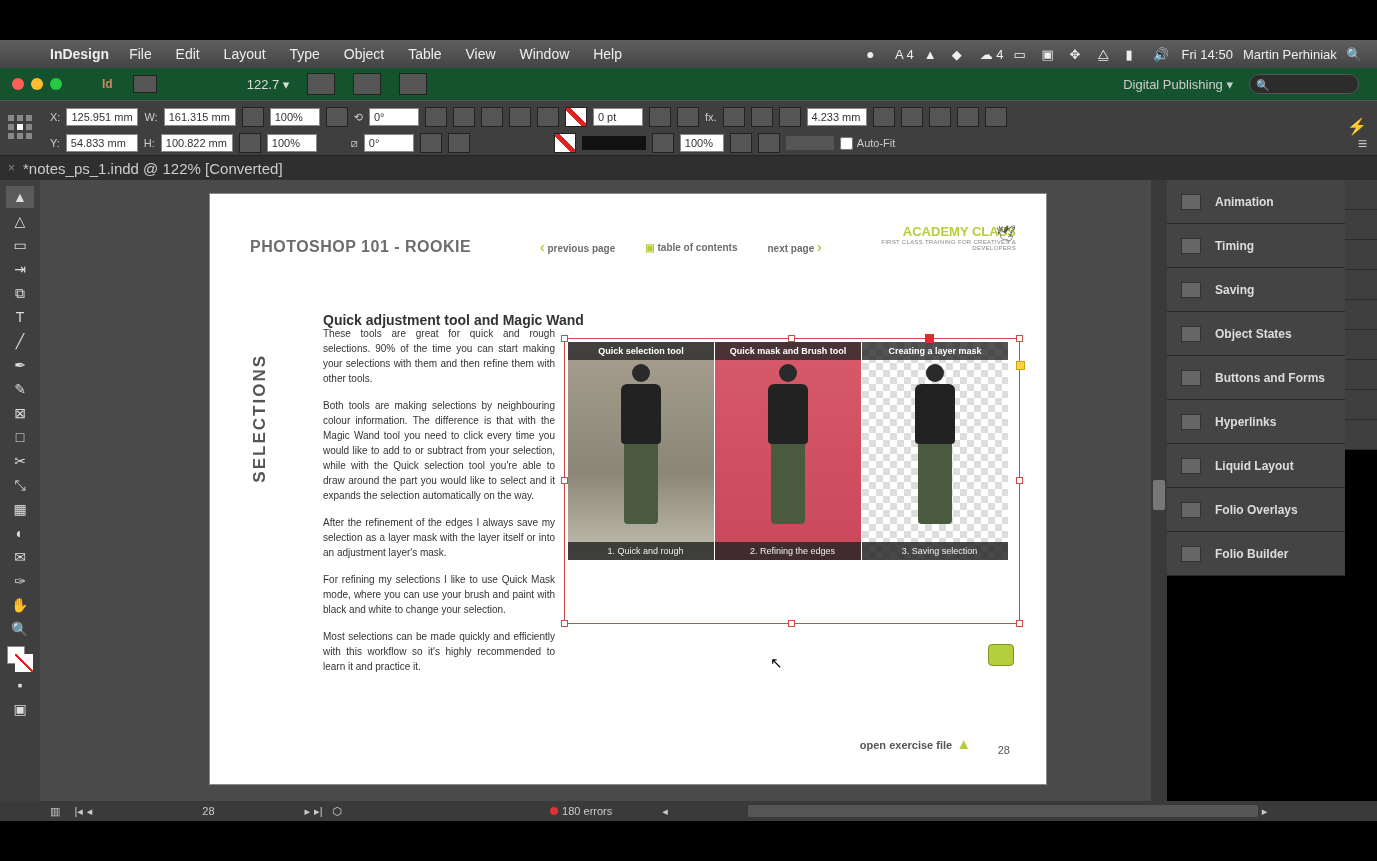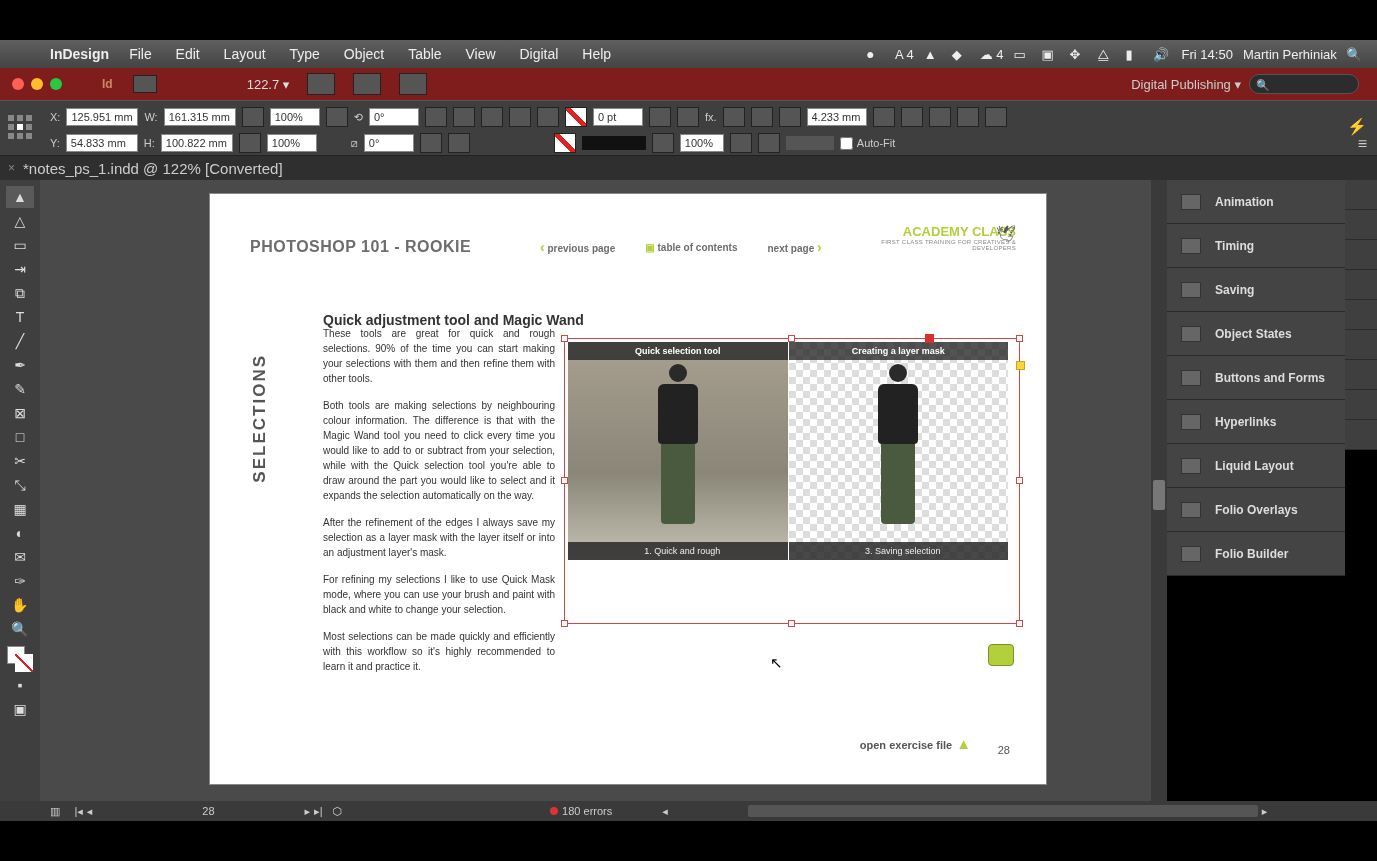--- a/index.html
+++ b/index.html
@@ -8,27 +8,27 @@
 
 .menubar { position: absolute; top: 40px; left: 0; right: 0; height: 28px; background: linear-gradient(#5f5f5f,#444); display: flex; align-items: center; color: #eee; font-size: 14px; }
 .menubar .apple { width: 40px; text-align: center; font-size: 16px; }
 .menubar .appname { font-weight: 700; padding: 0 10px; }
 .menubar .menus span { padding: 0 10px; cursor: default; }
 .menubar .right { margin-left: auto; display: flex; align-items: center; gap: 10px; padding-right: 14px; }
 .menubar .right span { font-size: 13px; }
 .mb-icon { width: 18px; height: 14px; display: inline-block; }
 
 
-.appbar { position: absolute; top: 68px; left: 0; right: 0; height: 32px; background: #7f1d1d; display: flex; align-items: center; }
+.appbar { position: absolute; top: 68px; left: 0; right: 0; height: 32px; background: #14532d; display: flex; align-items: center; }
 .traffic { display: flex; gap: 7px; padding-left: 12px; }
 .traffic div { width: 12px; height: 12px; border-radius: 50%; }
 .traffic .r { background: #ff5f57; } .traffic .y { background: #febc2e; } .traffic .g { background: #28c840; }
 .appbar .zoom { color: #ddd; font-size: 13px; margin-left: 90px; }
 .appbar .dropbtn { width: 28px; height: 22px; background: #555; margin-left: 18px; border: 1px solid #222; }
-.appbar .rightcombo { margin-left: auto; display: flex; align-items: center; gap: 8px; padding-right: 18px;}
+.appbar .rightcombo { margin-left: auto; display: flex; align-items: center; gap: 16px; padding-right: 18px;}
 .appbar .rightcombo .label { color: #ccc; font-size: 13px; }
 .appbar .rightcombo .search { width: 110px; height: 20px; background: #2c2c2c; border: 1px solid #555; border-radius: 10px; }
 
 
 .control1 { position: absolute; top: 100px; left: 0; right: 0; height: 56px; background: #3f3f3f; border-top: 1px solid #555; border-bottom: 1px solid #222; }
 .control1 .row { position: absolute; left: 50px; display: flex; align-items: center; gap: 6px; height: 26px; }
 .control1 .row.top { top: 3px; } .control1 .row.bot { top: 29px; }
 .ctrl-label { color: #ccc; font-size: 11px; }
 .ctrl-input { background: #fff; color: #333; font-size: 11px; padding: 1px 4px; width: 72px; height: 18px; border: 1px solid #888; }
 .ctrl-icon { width: 22px; height: 20px; background: #555; border: 1px solid #222; }
@@ -121,21 +121,21 @@
   <div class="apple"></div>
   <div class="appname">InDesign</div>
   <div class="menus">
     <span>File</span>
     <span>Edit</span>
     <span>Layout</span>
     <span>Type</span>
     <span>Object</span>
     <span>Table</span>
     <span>View</span>
-    <span>Digital</span>
+    <span>Window</span>
     <span>Help</span>
   </div>
   <div class="right">
     <span class="mb-icon">⏺</span>
     <span>A 4</span>
     <span class="mb-icon">▲</span>
     <span class="mb-icon">◆</span>
     <span>☁ <span>4</span></span>
     <span class="mb-icon">▭</span>
     <span class="mb-icon">▣</span>
@@ -304,20 +304,30 @@
         <div class="bg bg1"></div>
         <div class="figure">
             <div class="head"></div>
             <div class="torso"></div>
             <div class="legs"></div>
           </div>
         <div class="top">Quick selection tool</div>
         <div class="bot">1. Quick and rough</div>
       </div>
       <div class="imgcell">
+        <div class="bg bg2"></div>
+        <div class="figure">
+            <div class="head"></div>
+            <div class="torso"></div>
+            <div class="legs"></div>
+          </div>
+        <div class="top">Quick mask and Brush tool</div>
+        <div class="bot">2. Refining the edges</div>
+      </div>
+      <div class="imgcell">
         <div class="bg bg3"></div>
         <div class="figure">
             <div class="head"></div>
             <div class="torso"></div>
             <div class="legs"></div>
           </div>
         <div class="top">Creating a layer mask</div>
         <div class="bot">3. Saving selection</div>
       </div>
     </div>

